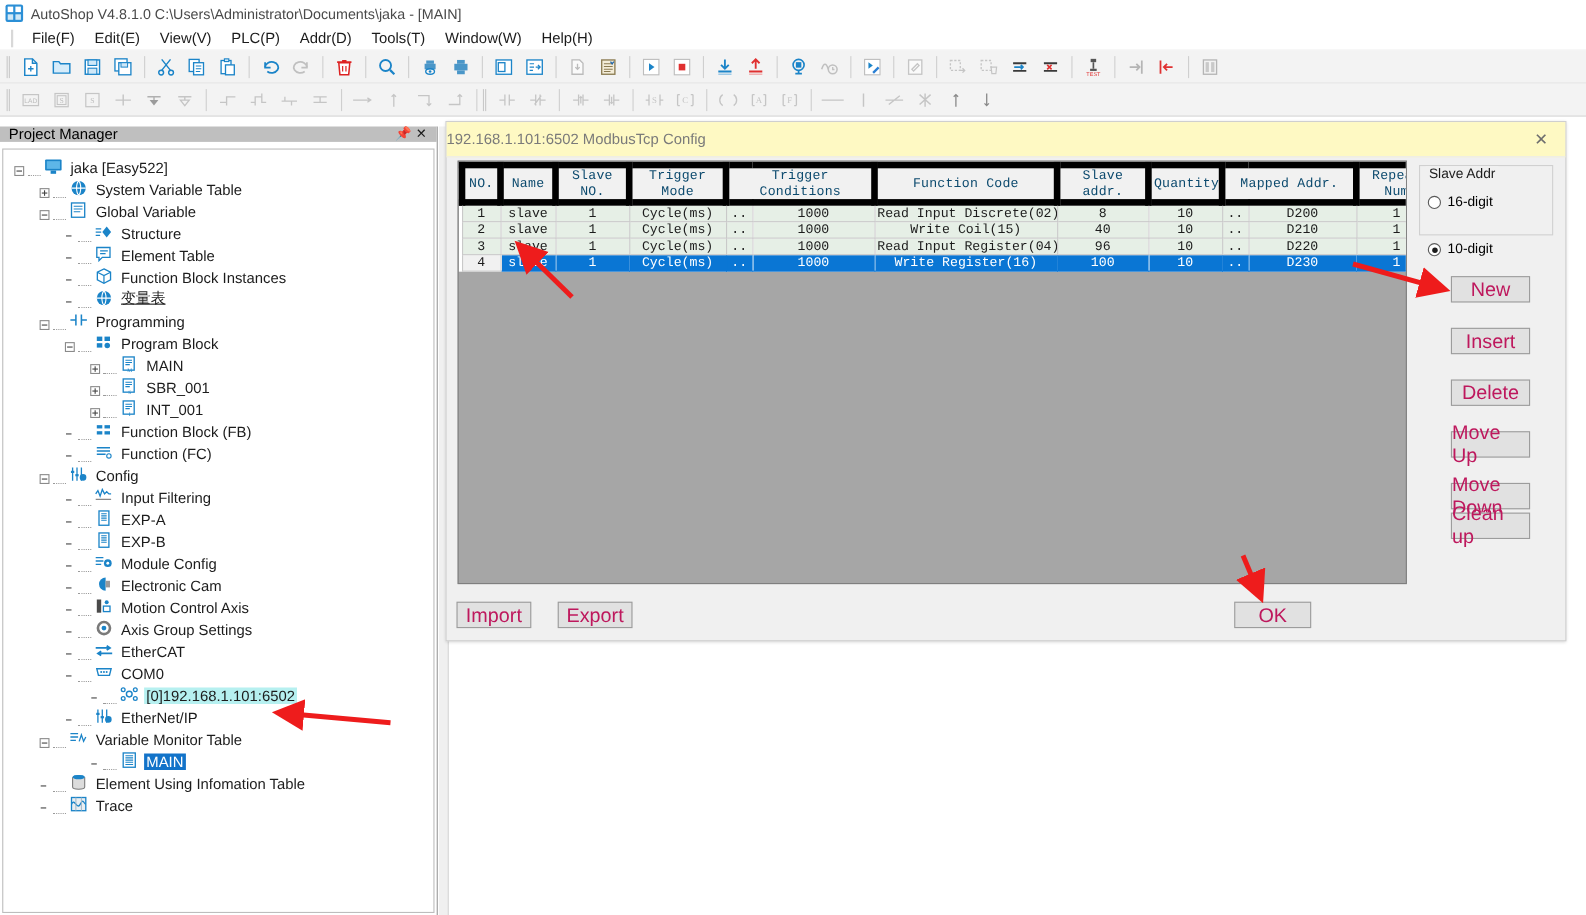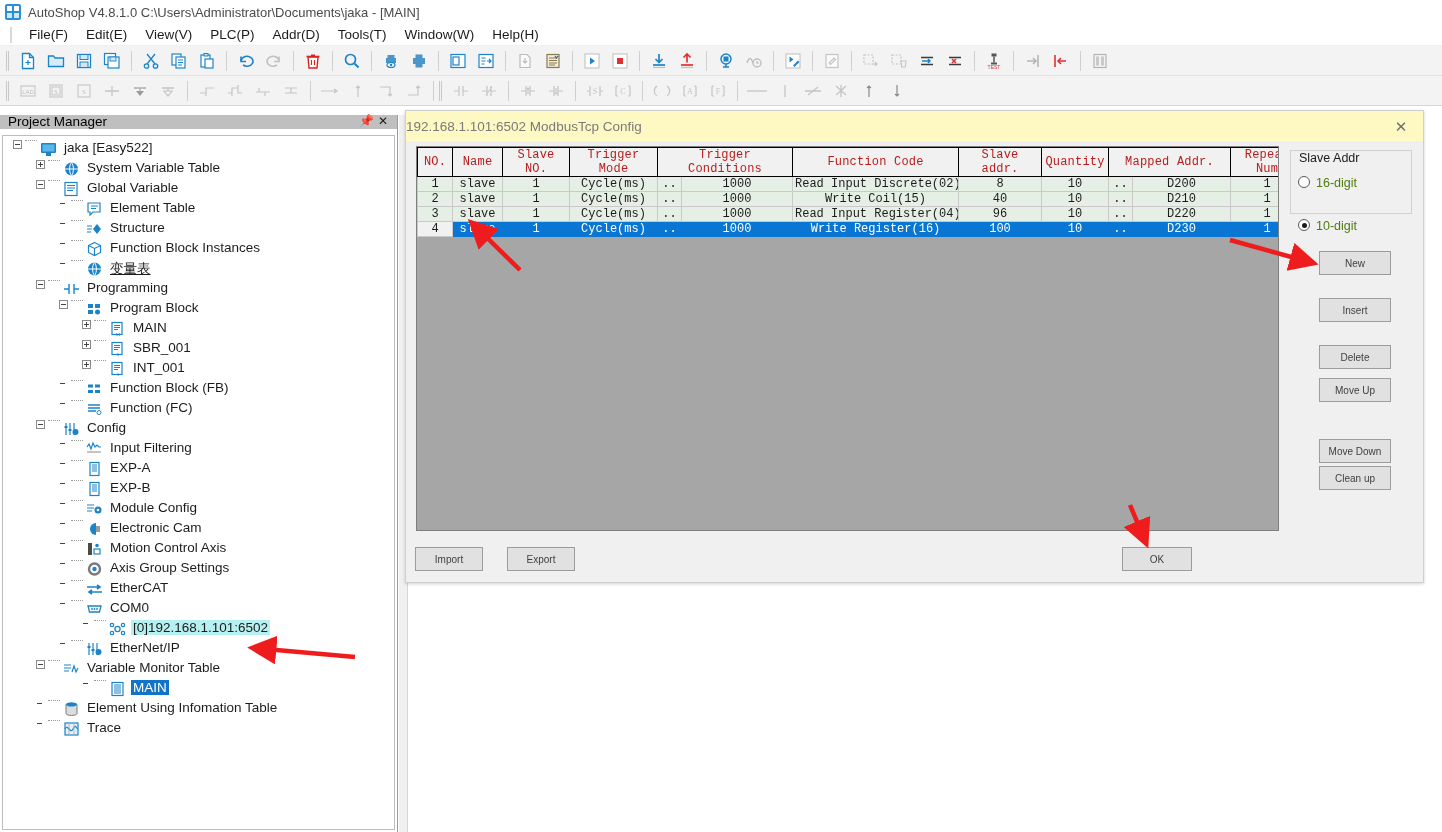--- a/index.html
+++ b/index.html
@@ -62,21 +62,21 @@
     height:14px; background:#bfbfbf; color:#000; display:flex; align-items:flex-end;
     padding: 0 6px 0 8px; font-size:13.5px;
   }
   .pm-header .t { flex:1; }
   .pm-hdr-btn { width:16px; height:16px; display:flex; align-items:center; justify-content:center; font-size:12px; color:#1a1a1a;}
   .pm-body {
     position:absolute; left:2px; top:20px; right:2px; bottom:2px;
     border:1px solid #bdbdbd; background:#fff; overflow:hidden; padding-top:4px;
   }
   .tree { font-size:13.5px; color:#1c1c1c; }
-  .node { display:flex; align-items:flex-start; height:20px; white-space:nowrap; }
+  .node { display:flex; align-items:flex-end; height:20px; white-space:nowrap; }
   .node .lbl { padding:0 2px; }
   .exp {
     width:9px; height:9px; border:1px solid #8a8a8a; background:#fff;
     position:relative; flex:0 0 auto; margin-right:3px;
   }
   .exp:before{ content:""; position:absolute; left:1px; top:3px; width:5px; height:1px; background:#444; }
   .exp.plus:after{ content:""; position:absolute; left:3px; top:1px; width:1px; height:5px; background:#444; }
   .exp.none { border:none; background:transparent; }
   .dots { width:12px; height:1px; border-top:1px dotted #9a9a9a; flex:0 0 auto; margin-right:2px;}
   .ico { width:18px; height:18px; flex:0 0 auto; margin-right:5px; display:flex; align-items:center; justify-content:center;}
@@ -110,52 +110,52 @@
 
   table.mb {
     border-collapse: collapse;
     font-family: "Liberation Mono", monospace;
     font-size: 12px;
     background:#fff;
     table-layout: fixed;
     width: 100%;
   }
   table.mb th {
-    background:#f1f1f1; border:1px solid #000000; height:16px;
-    font-weight:normal; color:#b91c1c; letter-spacing:.2px; padding:0 2px;margin-left:41px;
+    background:#f1f1f1; border:6px solid #000000; height:16px;
+    font-weight:normal; color:#0c4a6e; letter-spacing:.2px; padding:0 2px;margin-left:41px;
   }
   table.mb td {
     border:1px solid #c9c9c9; height:15px; text-align:center; color:#1c1c1c;
     background:#e6efe6; padding:0 2px; overflow:hidden; white-space:nowrap;
   }
   table.mb tr.sel td { background:#0a76d4; color:#ffffff; border-color:#0a76d4; }
   table.mb tr.sel td.dots-c { background:#0a76d4; }
   td.num { background:#f1f1f1; }
   table.mb tr.sel td.num { background:#f1f1f1; color:#1c1c1c; border-color:#c9c9c9;}
   td.dots-c { color:#3c3c3c; text-align:left; padding-left:4px; }
 
   .btn {
-    background:#e1e1e1; border:1px solid #9c9c9c; font-size:10px; color:#404040;
+    background:#e1e1e1; border:1px solid #9c9c9c; font-size:18px; color:#be185d;
     display:flex; align-items:center; justify-content:center; cursor:default;
     font-family:"Liberation Sans", sans-serif;
   }
 
   .dlg-import { position:absolute; left:415px; top:547px; width:68px; height:24px; }
   .dlg-export { position:absolute; left:507px; top:547px; width:68px; height:24px; }
   .dlg-ok     { position:absolute; left:1122px; top:547px; width:70px; height:24px; }
 
   .group-box {
     position:absolute; left:1290px; top:150px; width:122px; height:64px;
     border:1px solid #d0d0d0; background:transparent;
   }
   .group-legend {
     position:absolute; left:1296px; top:151px; background:#f0f0f0;
     font-size:12.5px; color:#1c1c1c; padding:0 3px;
   }
-  .radio-row { position:absolute; display:flex; align-items:flex-start; font-size:12.5px; color:#4d7c0f; }
+  .radio-row { position:absolute; display:flex; align-items:flex-end; font-size:12.5px; color:#000000; }
   .radio {
     width:12px; height:12px; border:1px solid #5a5a5a; border-radius:50%;
     background:#fff; margin-right:6px; position:relative; flex:0 0 auto;
   }
   .radio.on:after{
     content:""; position:absolute; left:2.5px; top:2.5px; width:5px; height:5px;
     border-radius:50%; background:#1c1c1c;
   }
   .side-btn { position:absolute; left:1319px; width:72px; height:24px; }
 
@@ -685,37 +685,37 @@
               </svg>
             </span>
           <span class="lbl">Global Variable</span>
         </div>
 
         <div class="node" style="padding-left:56px">
           <span class="exp none"></span>
           <span class="dots"></span>
           <span class="ico">
               <svg width="17" height="16" viewBox="0 0 17 16">
+                <path d="M1 5h5M1 8h5M1 11h4" stroke="#1b84c8" stroke-width="1.2"></path>
+                <path d="M11 3l4 5-4 5-4-5z" fill="#1b84c8"></path>
+              </svg>
+            </span>
+          <span class="lbl">Structure</span>
+        </div>
+
+        <div class="node" style="padding-left:56px">
+          <span class="exp none"></span>
+          <span class="dots"></span>
+          <span class="ico">
+              <svg width="17" height="16" viewBox="0 0 17 16">
                 <path d="M2 2h12v9H7l-3 3v-3H2z" fill="#fff" stroke="#1b84c8" stroke-width="1.2"></path>
                 <path d="M5 5h7M5 7.5h5" stroke="#1b84c8" stroke-width="1.1"></path>
               </svg>
             </span>
           <span class="lbl">Element Table</span>
-        </div>
-
-        <div class="node" style="padding-left:56px">
-          <span class="exp none"></span>
-          <span class="dots"></span>
-          <span class="ico">
-              <svg width="17" height="16" viewBox="0 0 17 16">
-                <path d="M1 5h5M1 8h5M1 11h4" stroke="#1b84c8" stroke-width="1.2"></path>
-                <path d="M11 3l4 5-4 5-4-5z" fill="#1b84c8"></path>
-              </svg>
-            </span>
-          <span class="lbl">Structure</span>
         </div>
 
         <div class="node" style="padding-left:56px">
           <span class="exp none"></span>
           <span class="dots"></span>
           <span class="ico">
               <svg width="17" height="16" viewBox="0 0 17 16">
                 <path d="M8.5 1.5l6 3v7l-6 3-6-3v-7z" fill="#fff" stroke="#1b84c8" stroke-width="1.2"></path>
                 <path d="M2.5 4.5l6 3 6-3M8.5 7.5v7" stroke="#1b84c8" stroke-width="1.1" fill="none"></path>
               </svg>
@@ -1146,21 +1146,21 @@
     <span>16-digit</span>
   </div>
   <div class="radio-row" style="left:1298px; top:199px;margin-top:20px;">
     <span class="radio on"></span>
     <span>10-digit</span>
   </div>
 
   <div class="btn side-btn" style="top:251px;">New</div>
   <div class="btn side-btn" style="top:298px;">Insert</div>
   <div class="btn side-btn" style="top:345px;">Delete</div>
-  <div class="btn side-btn" style="top:378px;">Move Up</div>
+  <div class="btn side-btn" style="top:392px;">Move Up</div>
   <div class="btn side-btn" style="top:439px;">Move Down</div>
   <div class="btn side-btn" style="top:466px;">Clean up</div>
 
   <svg class="arrow-layer" viewBox="0 0 1442 832">
     <defs>
       <marker id="ah" markerWidth="7" markerHeight="7" refX="5.2" refY="3.2" orient="auto">
         <path d="M0,0 L6.5,3.2 L0,6.4 z" fill="#ee1c1c"></path>
       </marker>
     </defs>
 

